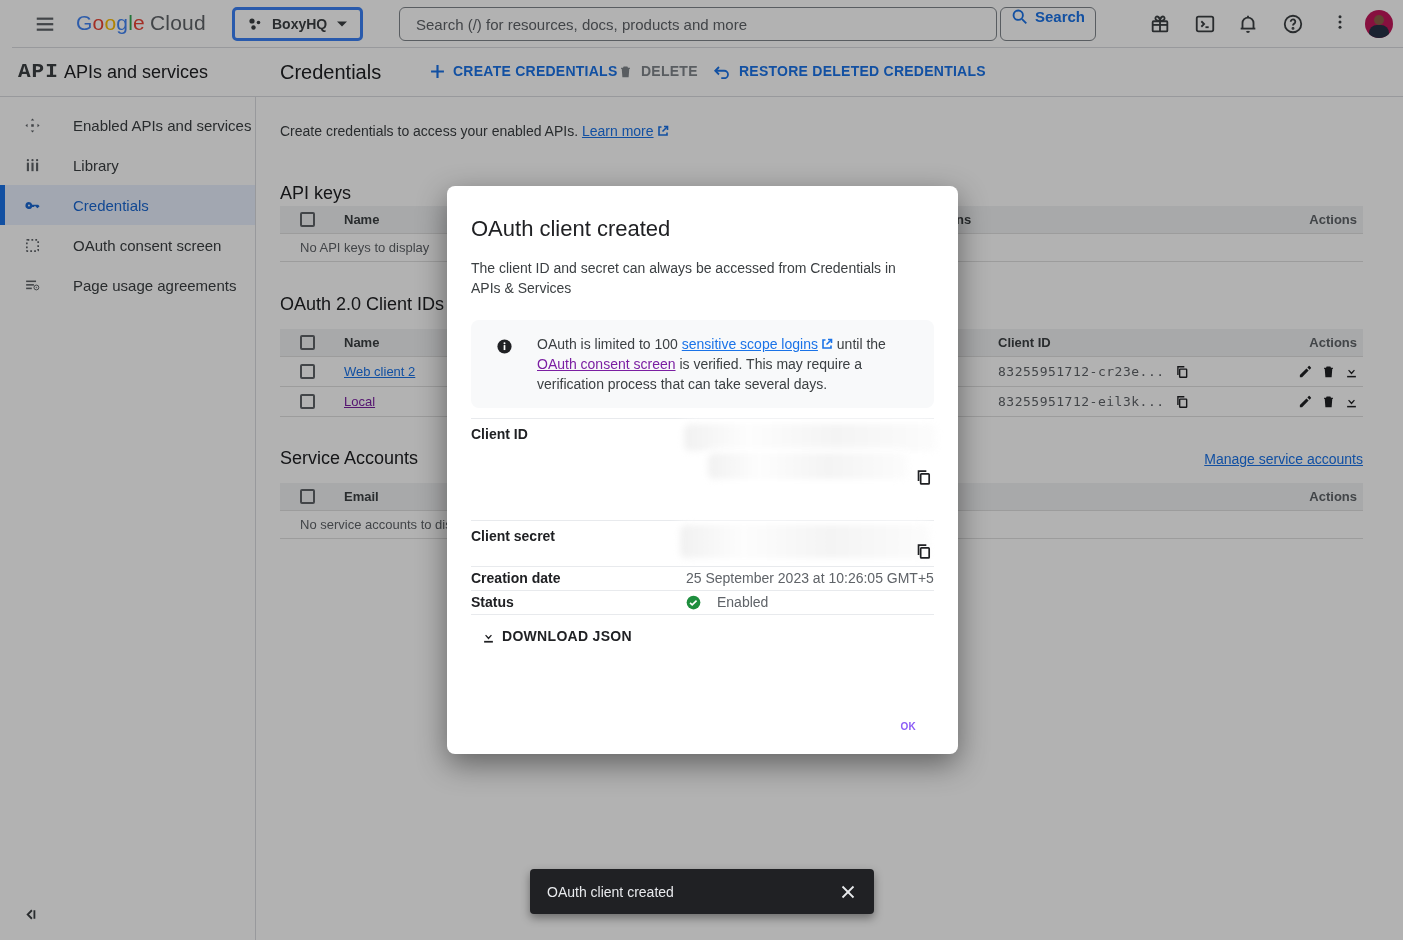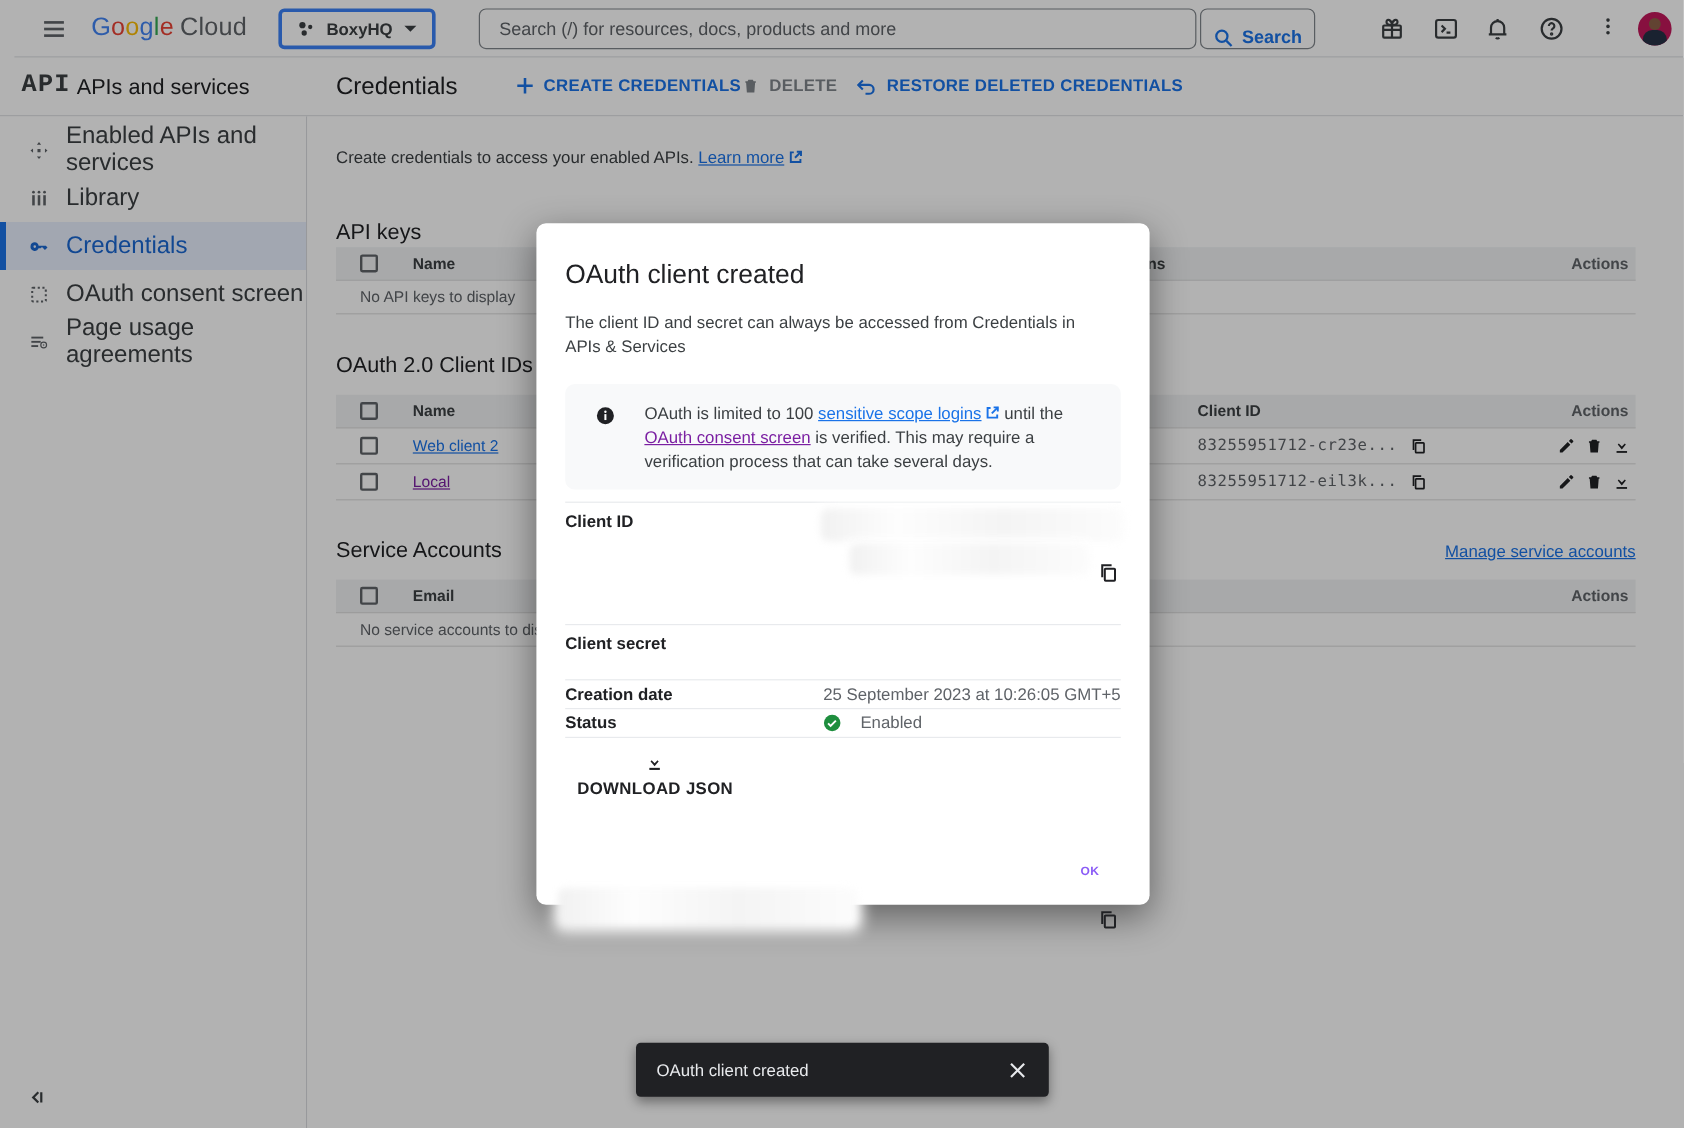--- a/index.html
+++ b/index.html
@@ -11,37 +11,37 @@
   .topbar { position:absolute; left:0; top:0; width:1403px; height:48px; background:#fff; border-bottom:1px solid #dadce0;margin-left:12px; }
   .hamburger { position:absolute; left:22px; top:13px; width:22px; height:22px; color:#5f6368; cursor:pointer; }
   .gc-logo { position:absolute; left:64px; top:11px; font-size:21px; letter-spacing:.2px; }
   .gc-logo .l-blue{color:#4285f4}.gc-logo .l-red{color:#ea4335}.gc-logo .l-yellow{color:#fbbc05}.gc-logo .l-green{color:#34a853}
   .gc-cloud { color:#5f6368; margin-left:5px; }
   .project-btn { position:absolute; left:220px; top:7px; height:34px; min-width:118px; border:3px solid #3b82f6; border-radius:5px; background:#fff; display:flex; align-items:center; gap:9px; padding:0 12px; cursor:pointer; }
   .project-btn .pname { font-size:14px; color:#3c4043; font-weight:600; }
   .search-box { position:absolute; left:387px; top:7px; width:598px; height:34px; border:1px solid #80868b; border-radius:6px; background:#fff; }
   .search-box input { width:100%; height:100%; border:none; outline:none; background:transparent; padding:0 16px; font-size:15px; color:#3c4043; font-family:"Liberation Sans",sans-serif; }
   .search-box input::placeholder { color:#5f6368; }
-  .search-btn { position:absolute; left:988px; top:7px; width:96px; height:34px; border:1px solid #80868b; border-radius:6px; background:#fff; display:flex; align-items:flex-end; justify-content:center; gap:7px; color:#1a73e8; font-size:15px; font-weight:700; cursor:pointer; }
+  .search-btn { position:absolute; left:988px; top:7px; width:96px; height:34px; border:1px solid #80868b; border-radius:6px; background:#fff; display:flex; align-items:flex-start; justify-content:center; gap:7px; color:#1a73e8; font-size:15px; font-weight:700; cursor:pointer; }
   .tb-icon { position:absolute; top:13px; width:22px; height:22px; color:#3c4043; cursor:pointer; }
   .avatar { position:absolute; left:1353px; top:10px; width:28px; height:28px; border-radius:50%; background:#c2185b; overflow:hidden; cursor:pointer; }
   .avatar .head { position:absolute; left:9px; top:5px; width:10px; height:10px; border-radius:50%; background:#8d6048; }
   .avatar .body { position:absolute; left:4px; top:15px; width:20px; height:14px; border-radius:8px 8px 0 0; background:#263245; }
 
   
   .apphead { position:absolute; left:0; top:48px; width:1403px; height:49px; background:#fff; border-bottom:1px solid #dadce0; }
   .api-glyph { position:absolute; left:18px; top:12px; font-family:"Liberation Mono",monospace; font-weight:700; font-size:21px; letter-spacing:1px; color:#3c4043; }
   .apphead .svc-title { position:absolute; left:64px; top:14px; font-size:18px; color:#202124; }
   .page-title { position:absolute; left:280px; top:13px; font-size:20px; color:#202124; }
   .hd-btn { position:absolute; top:15px; display:flex; align-items:center; gap:8px; font-size:14px; font-weight:700; letter-spacing:.25px; color:#1a73e8; cursor:pointer; background:none; border:none; font-family:"Liberation Sans",sans-serif; }
   .hd-btn.disabled { color:#80868b; cursor:default; }
 
   
   .sidebar { position:absolute; left:0; top:97px; width:256px; height:843px; background:#fff; border-right:1px solid #dadce0; }
-  .nav-item { position:relative; display:flex; align-items:center; height:40px; padding-left:24px; gap:14px; font-size:20px; color:#3c4043; cursor:pointer; }
+  .nav-item { position:relative; display:flex; align-items:center; height:40px; padding-left:24px; gap:32px; font-size:15px; color:#3c4043; cursor:pointer; }
   .nav-item .nico { width:17px; height:17px; color:#5f6368; flex:0 0 17px; }
   .nav-item.selected { background:#e8f0fe; color:#1a67d2; font-weight:500; }
   .nav-item.selected .nico { color:#1a67d2; }
   .nav-item.selected::before { content:""; position:absolute; left:0; top:0; width:5px; height:100%; background:#1a73e8; }
   .nav-spacer { height:8px; }
   .collapse-btn { position:absolute; left:22px; top:809px; width:17px; height:17px; color:#3c4043; cursor:pointer; }
 
   
   .content { position:absolute; left:256px; top:97px; width:1147px; height:843px; background:#fff; }
   .intro { position:absolute; left:24px; top:26px; font-size:14px; color:#3c4043; }
@@ -74,29 +74,29 @@
   .notice { margin-top:22px; background:#f8f9fa; border-radius:8px; display:flex; padding:14px 0; }
   .notice .ni-col { flex:0 0 66px; display:flex; justify-content:center; padding-top:4px; }
   .notice .ntext { flex:1; padding-right:26px; font-size:14px; line-height:20px; color:#3c4043; }
   .info-ico { width:17px; height:17px; }
   .frows { margin-top:10px; }
   .frow { display:flex; border-top:1px solid #e8eaed; position:relative; }
   .frow .flabel { flex:0 0 215px; font-size:14px; font-weight:600; color:#202124; padding-top:7px; }
   .frow .fval { flex:1; position:relative; font-size:14px; color:#5f6368; padding-top:7px; }
   .frow.r-cid { height:73px; }
   .frow.r-gap { height:29px; border-top:none; }
-  .frow.r-sec { height:46px;flex-direction:column; }
+  .frow.r-sec { height:46px; }
   .frow.r-sm { height:24px; }
   .frow.r-sm .flabel, .frow.r-sm .fval { padding-top:3px; }
   .frow.r-end { height:0; }
   .redact { position:absolute; background:linear-gradient(90deg,#f1f1f1,#fdfdfd 25%,#f4f4f4 60%,#fcfcfc); border-radius:6px; filter:blur(3px); box-shadow:0 0 10px 4px rgba(255,255,255,.95); }
   .copy-btn { position:absolute; width:17px; height:17px; color:#202124; cursor:pointer; }
   .status-chip { display:flex; align-items:flex-end; gap:16px; }
   .chk-ico { width:15px; height:15px; }
-  .dl-btn { margin-top:13px; margin-left:10px; display:flex; align-items:center; gap:6px; font-size:14px; font-weight:700; letter-spacing:.3px; color:#202124; cursor:pointer; background:none; border:none; font-family:"Liberation Sans",sans-serif;flex-direction:column; }
+  .dl-btn { margin-top:13px; margin-left:10px; display:flex; align-items:center; gap:6px; font-size:14px; font-weight:700; letter-spacing:.3px; color:#202124; cursor:pointer; background:none; border:none; font-family:"Liberation Sans",sans-serif; }
   .dl-ico { width:15px; height:15px; }
   .ok-btn { position:absolute; right:42px; bottom:22px; font-size:10px; font-weight:700; color:#8b5cf6; letter-spacing:.3px; cursor:pointer; background:none; border:none; font-family:"Liberation Sans",sans-serif; }
   .toast { position:absolute; left:530px; top:869px; width:344px; height:45px; background:#202124; border-radius:4px; z-index:100; display:flex; align-items:center; box-shadow:0 4px 10px rgba(0,0,0,.4); }
   .toast .t-msg { margin-left:17px; font-size:14px; color:#e8eaed; flex:1; }
   .toast .t-close { width:16px; height:16px; color:#e8eaed; margin-right:18px; cursor:pointer; }
 </style>
 </head>
 <body>
 
 <div class="stage">

